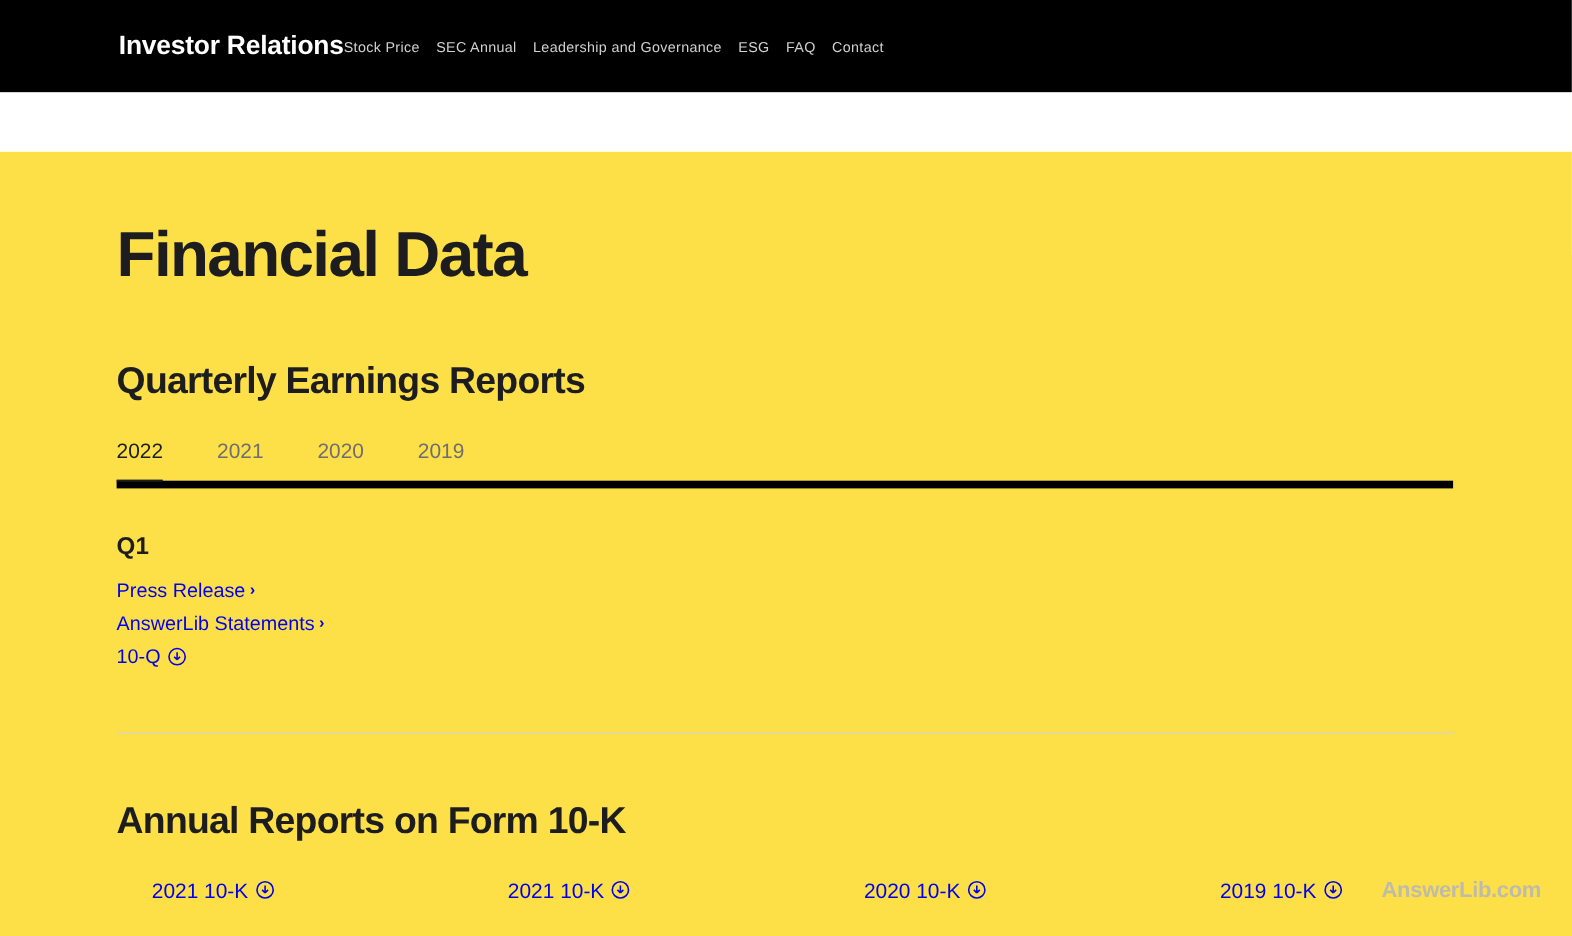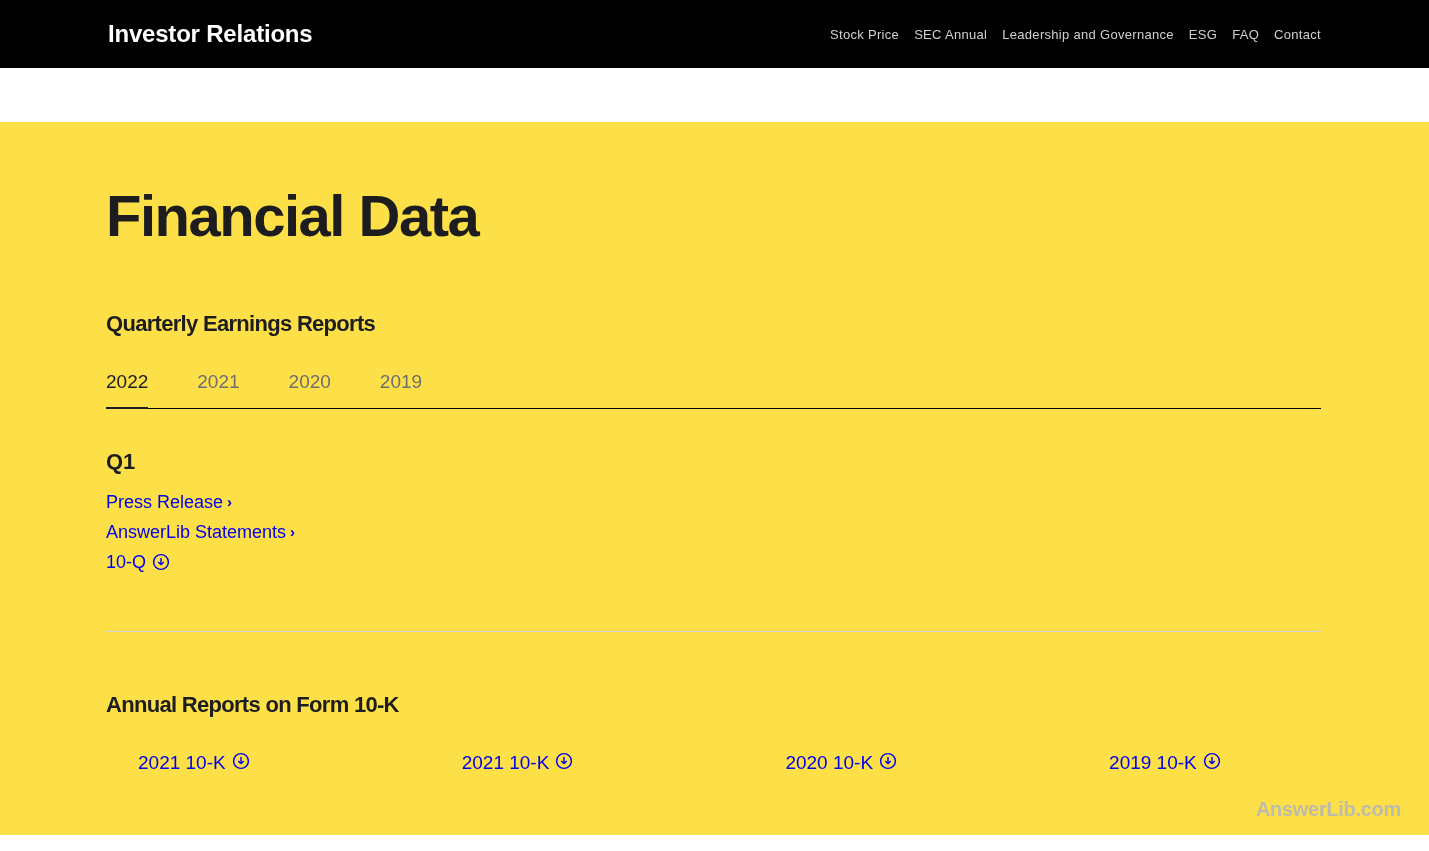--- a/index.html
+++ b/index.html
@@ -5,24 +5,23 @@
   * { margin: 0; padding: 0; box-sizing: border-box; }
   body {
     font-family: -apple-system, BlinkMacSystemFont, "Segoe UI", Helvetica, Arial, sans-serif;
     background: #fff;
     color: #1d1d1f;
     width: 1429px;
   }
   .topbar {
     background: #000;
     color: #fff;
-    height: 68px;
+    height: 84px;
     display: flex;
     align-items: center;
-    justify-content: space-between;
     padding: 0 108px 0 108px;
   }
   .topbar-title {
     font-size: 24px;
     font-weight: 600;
     letter-spacing: -0.2px;
   }
   .topbar-nav {
     display: flex;
     gap: 15px;
@@ -44,29 +43,29 @@
     padding: 60px 108px 40px 106px;
     min-height: 713px;
   }
   .page-title {
     font-size: 58px;
     font-weight: 700;
     letter-spacing: -1.5px;
     margin-bottom: 62px;
   }
   .section-title {
-    font-size: 22px;
+    font-size: 34px;
     font-weight: 700;
     letter-spacing: -0.7px;
     margin-bottom: 34px;
   }
   .tabs {
     display: flex;
     gap: 49px;
-    border-bottom: 1px solid #000000;
+    border-bottom: 7px solid #000000;
     margin-bottom: 40px;
   }
   .tab {
     font-size: 19px;
     font-weight: 500;
     color: #6e6e73;
     padding-bottom: 14px;
     cursor: pointer;
     letter-spacing: 0px;
   }

